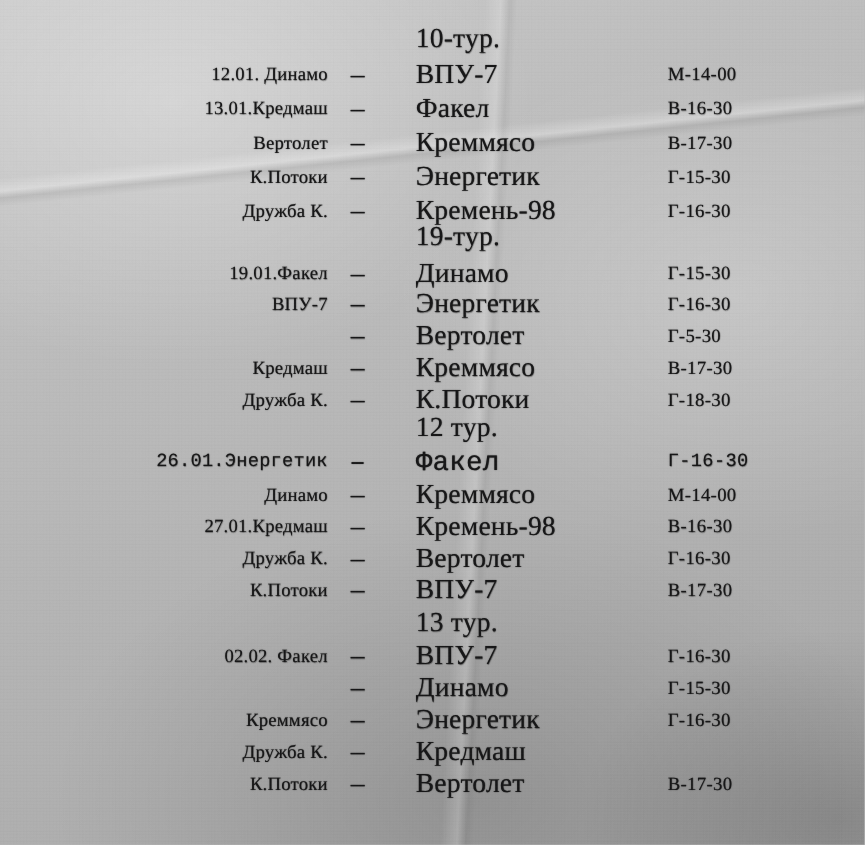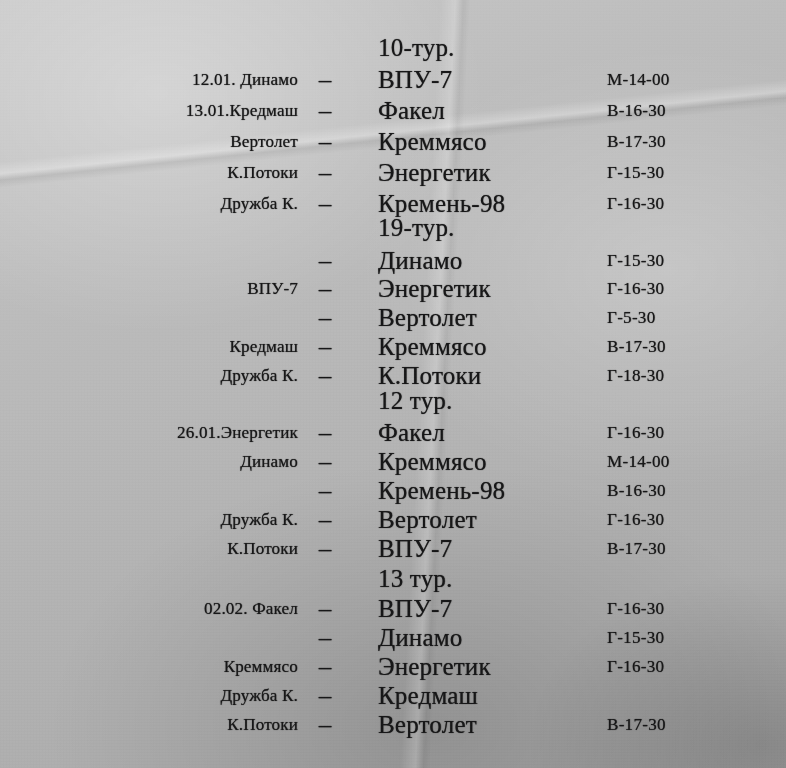--- a/index.html
+++ b/index.html
@@ -105,21 +105,20 @@
     left: 378px;
     font-size: 25px;
     text-align: left;
     letter-spacing: 0.2px;
   }
 
   
   #schedule {
     text-shadow: 0 0 1.1px rgba(0,0,0,0.55), 0.4px 0.3px 0.8px rgba(0,0,0,0.30);
     filter: blur(0.28px);
-    margin-top: 12px;
   }
 </style>
 </head>
 <body>
 
 <div id="sheet">
   <div id="crease-1"></div>
   <div id="crease-2"></div>
 
   <div id="schedule">
@@ -149,20 +148,21 @@
         <span class="col-time">Г-15-30</span>
       </div>
       <div class="row" style="position: absolute; left: 0px; right: 0px; top: 176px;">
         <span class="col-home">Дружба К.</span>
         <span class="col-dash">–</span>
         <span class="col-away">Кремень-98</span>
         <span class="col-time">Г-16-30</span>
       </div>
       <div class="round-title" style="top: 202px;">19-тур.</div>
       <div class="row" style="position: absolute; left: 0px; right: 0px; top: 233px;">
+        <span class="col-home">19.01.Факел</span>
         <span class="col-dash">–</span>
         <span class="col-away">Динамо</span>
         <span class="col-time">Г-15-30</span>
       </div>
       <div class="row" style="position: absolute; left: 0px; right: 0px; top: 261px;">
         <span class="col-home">ВПУ-7</span>
         <span class="col-dash">–</span>
         <span class="col-away">Энергетик</span>
         <span class="col-time">Г-16-30</span>
       </div>
@@ -177,33 +177,34 @@
         <span class="col-away">Креммясо</span>
         <span class="col-time">В-17-30</span>
       </div>
       <div class="row" style="position: absolute; left: 0px; right: 0px; top: 348px;">
         <span class="col-home">Дружба К.</span>
         <span class="col-dash">–</span>
         <span class="col-away">К.Потоки</span>
         <span class="col-time">Г-18-30</span>
       </div>
       <div class="round-title" style="top: 375px;">12 тур.</div>
-      <div class="row" style="position: absolute; left: 0px; right: 0px; top: 405px;">
+      <div class="row" style="position: absolute; left: 0px; right: 0px; top: 405px; font-family: Liberation Mono, monospace;">
         <span class="col-home">26.01.Энергетик</span>
         <span class="col-dash">–</span>
         <span class="col-away">Факел</span>
         <span class="col-time">Г-16-30</span>
       </div>
       <div class="row" style="position: absolute; left: 0px; right: 0px; top: 434px;">
         <span class="col-home">Динамо</span>
         <span class="col-dash">–</span>
         <span class="col-away">Креммясо</span>
         <span class="col-time">М-14-00</span>
       </div>
       <div class="row" style="position: absolute; left: 0px; right: 0px; top: 463px;">
+        <span class="col-home">27.01.Кредмаш</span>
         <span class="col-dash">–</span>
         <span class="col-away">Кремень-98</span>
         <span class="col-time">В-16-30</span>
       </div>
       <div class="row" style="position: absolute; left: 0px; right: 0px; top: 492px;">
         <span class="col-home">Дружба К.</span>
         <span class="col-dash">–</span>
         <span class="col-away">Вертолет</span>
         <span class="col-time">Г-16-30</span>
       </div>

